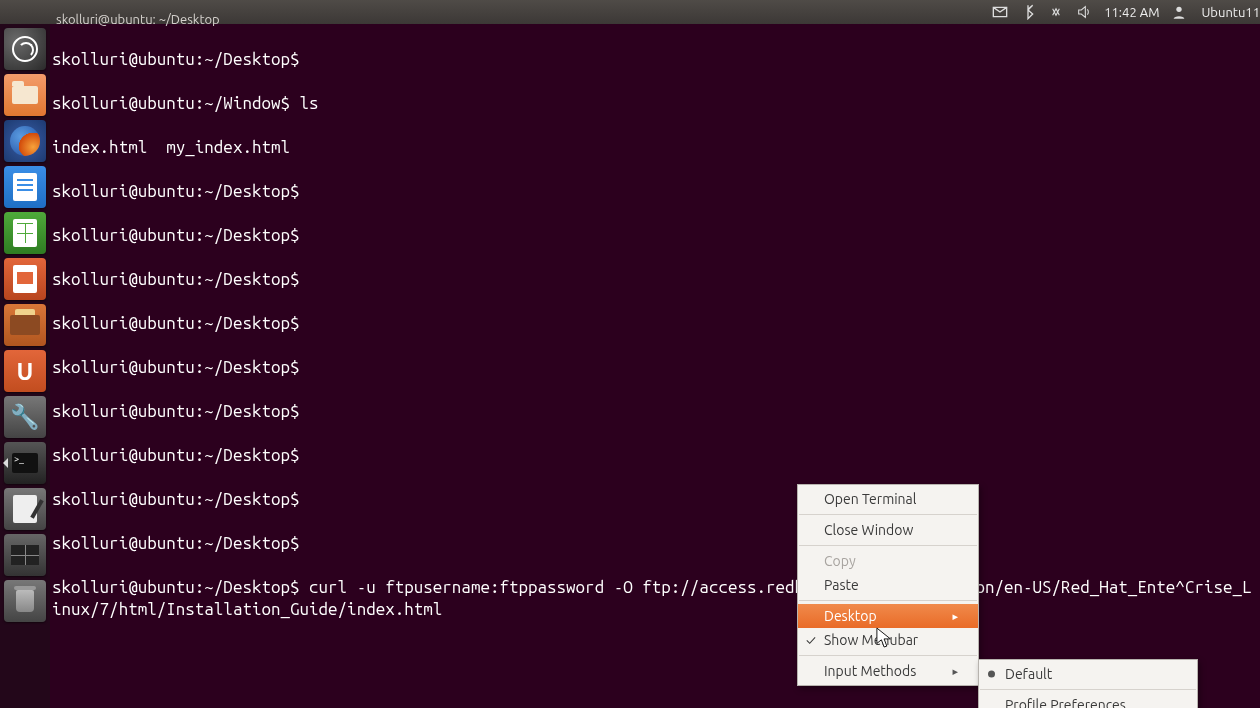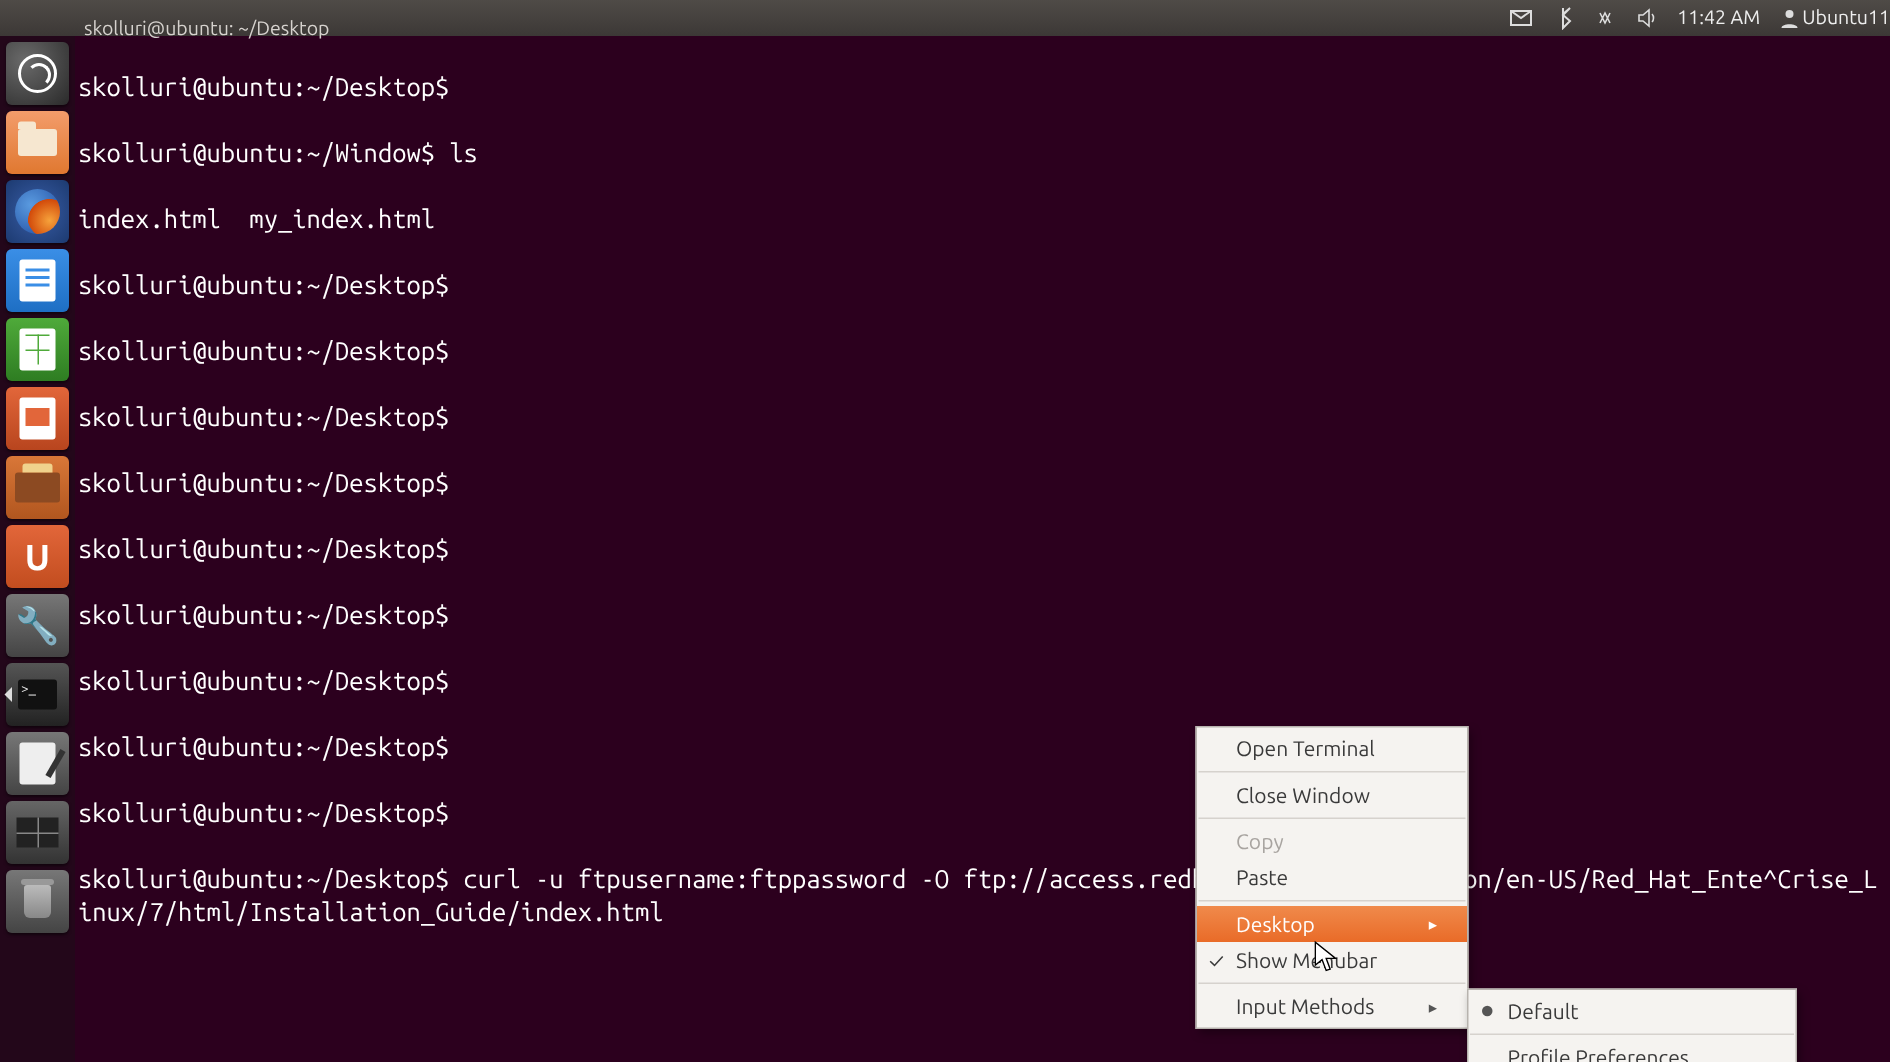--- a/index.html
+++ b/index.html
@@ -28,21 +28,21 @@
     padding-left: 56px;
     color: #d6d2ce;
     font-weight: normal;
     margin-top: 13px;
   }
   .menubar .spacer { flex: 1; }
   .menubar .indicators { display: flex; align-items: center; gap: 12px; padding-right: 0; text-align: center; }
   .menubar .ind { display: flex; align-items: center; }
   .menubar .ind svg { width: 16px; height: 16px; fill: #ddd; }
   .menubar .time { color: #eee; }
-  .menubar .user { display: flex; align-items: center; gap: 0; color: #eee; }
+  .menubar .user { display: flex; align-items: center; gap: 14px; color: #eee; }
   
   .launcher {
     position: absolute;
     top: 24px; left: 0;
     width: 50px;
     height: calc(100% - 24px);
     background: rgba(30,10,25,0.65);
     display: flex;
     flex-direction: column;
     align-items: center;

